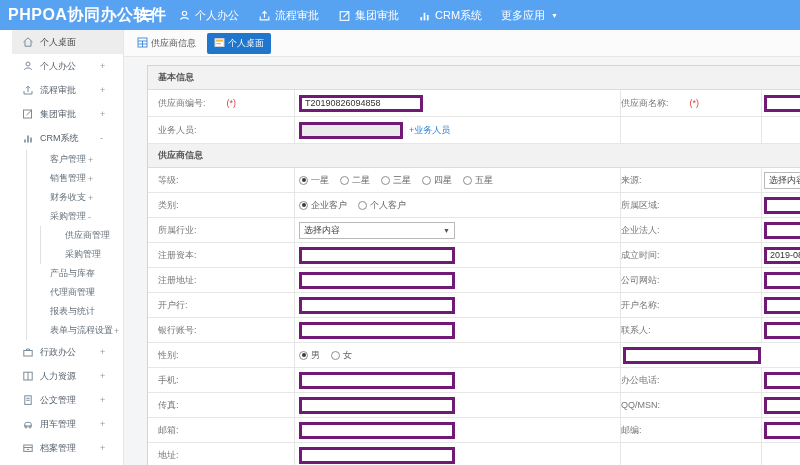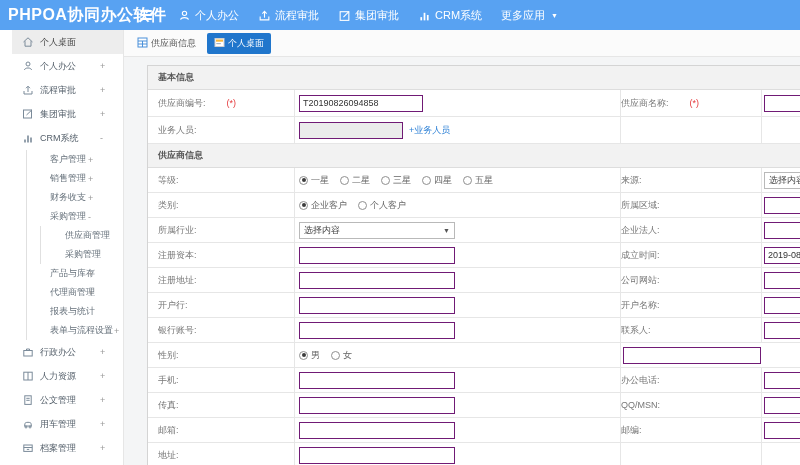--- a/index.html
+++ b/index.html
@@ -51,21 +51,21 @@
     border-bottom:1px solid #e6e6e6; }
   .s0 .frow { height:27px; }
   .s1 .frow { height:25px; }
   .cell { display:flex; align-items:center; border-left:1px solid #e6e6e6; overflow:visible; }
   .frow .cell:first-child { border-left:none; }
   .lbl { padding-left:10px; color:#777; gap:21px; }
   .lbl.r { padding-left:0; }
   .req { color:#e4393c; }
   .ctl { padding-left:4px; gap:4px; }
   .ctl.r { padding-left:2px; }
-  input.txt { height:17px; border:1px solid #701a75; background:#fff; font-size:9px;
+  input.txt { height:17px; border:3px solid #701a75; background:#fff; font-size:9px;
     padding:0 3px; font-family:inherit; color:#333; }
   input.txt:disabled,input.txt.dis { background:#ebebeb; }
   .w124{width:124px;} .w104{width:104px;} .w156{width:156px;} .w150{width:150px;}
   .link { color:#2e81d6; cursor:pointer; margin-left:2px; }
   .sel { height:17px; width:156px; border:1px solid #b9b9b9; background:#fff; color:#444;
     display:flex; align-items:center; justify-content:space-between; padding:0 4px; cursor:pointer; }
   .sel .caret { font-size:7px; color:#555; }
   .opt { display:flex; align-items:center; gap:3px; margin-right:7px; color:#666; cursor:pointer; }
   .rad { width:9px; height:9px; border:1px solid #8f8f8f; border-radius:50%; background:#fff; flex:0 0 9px; }
   .rad.checked { position:relative; }

